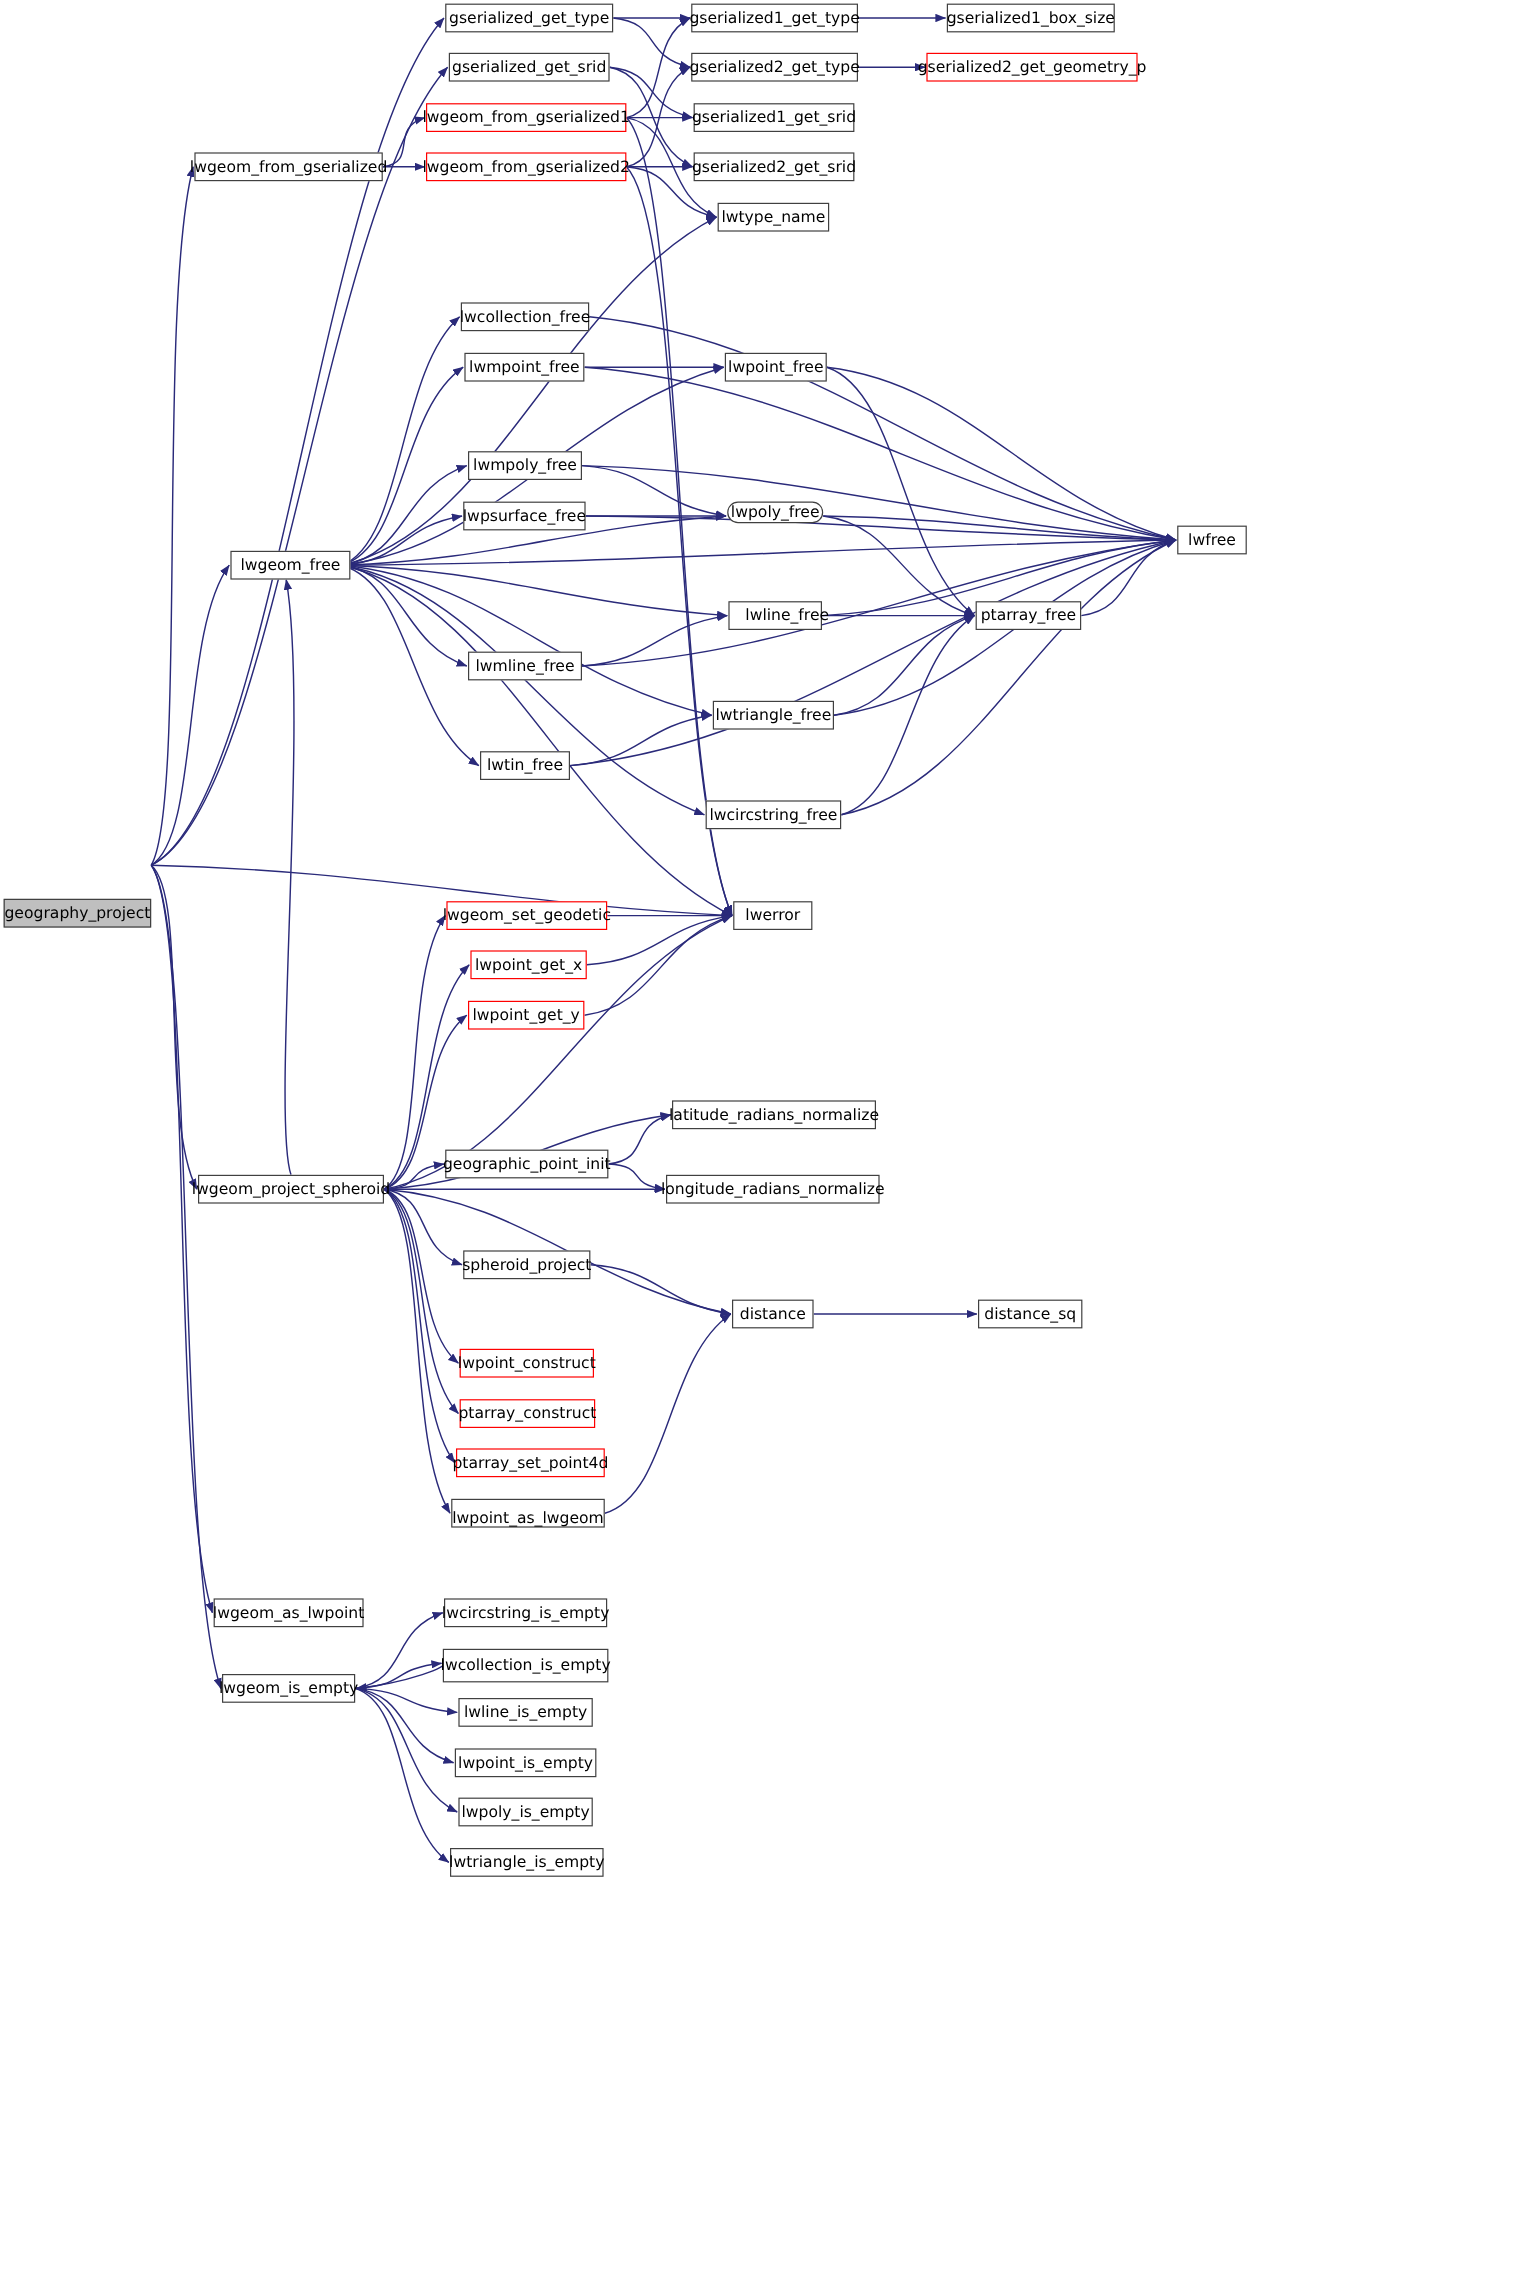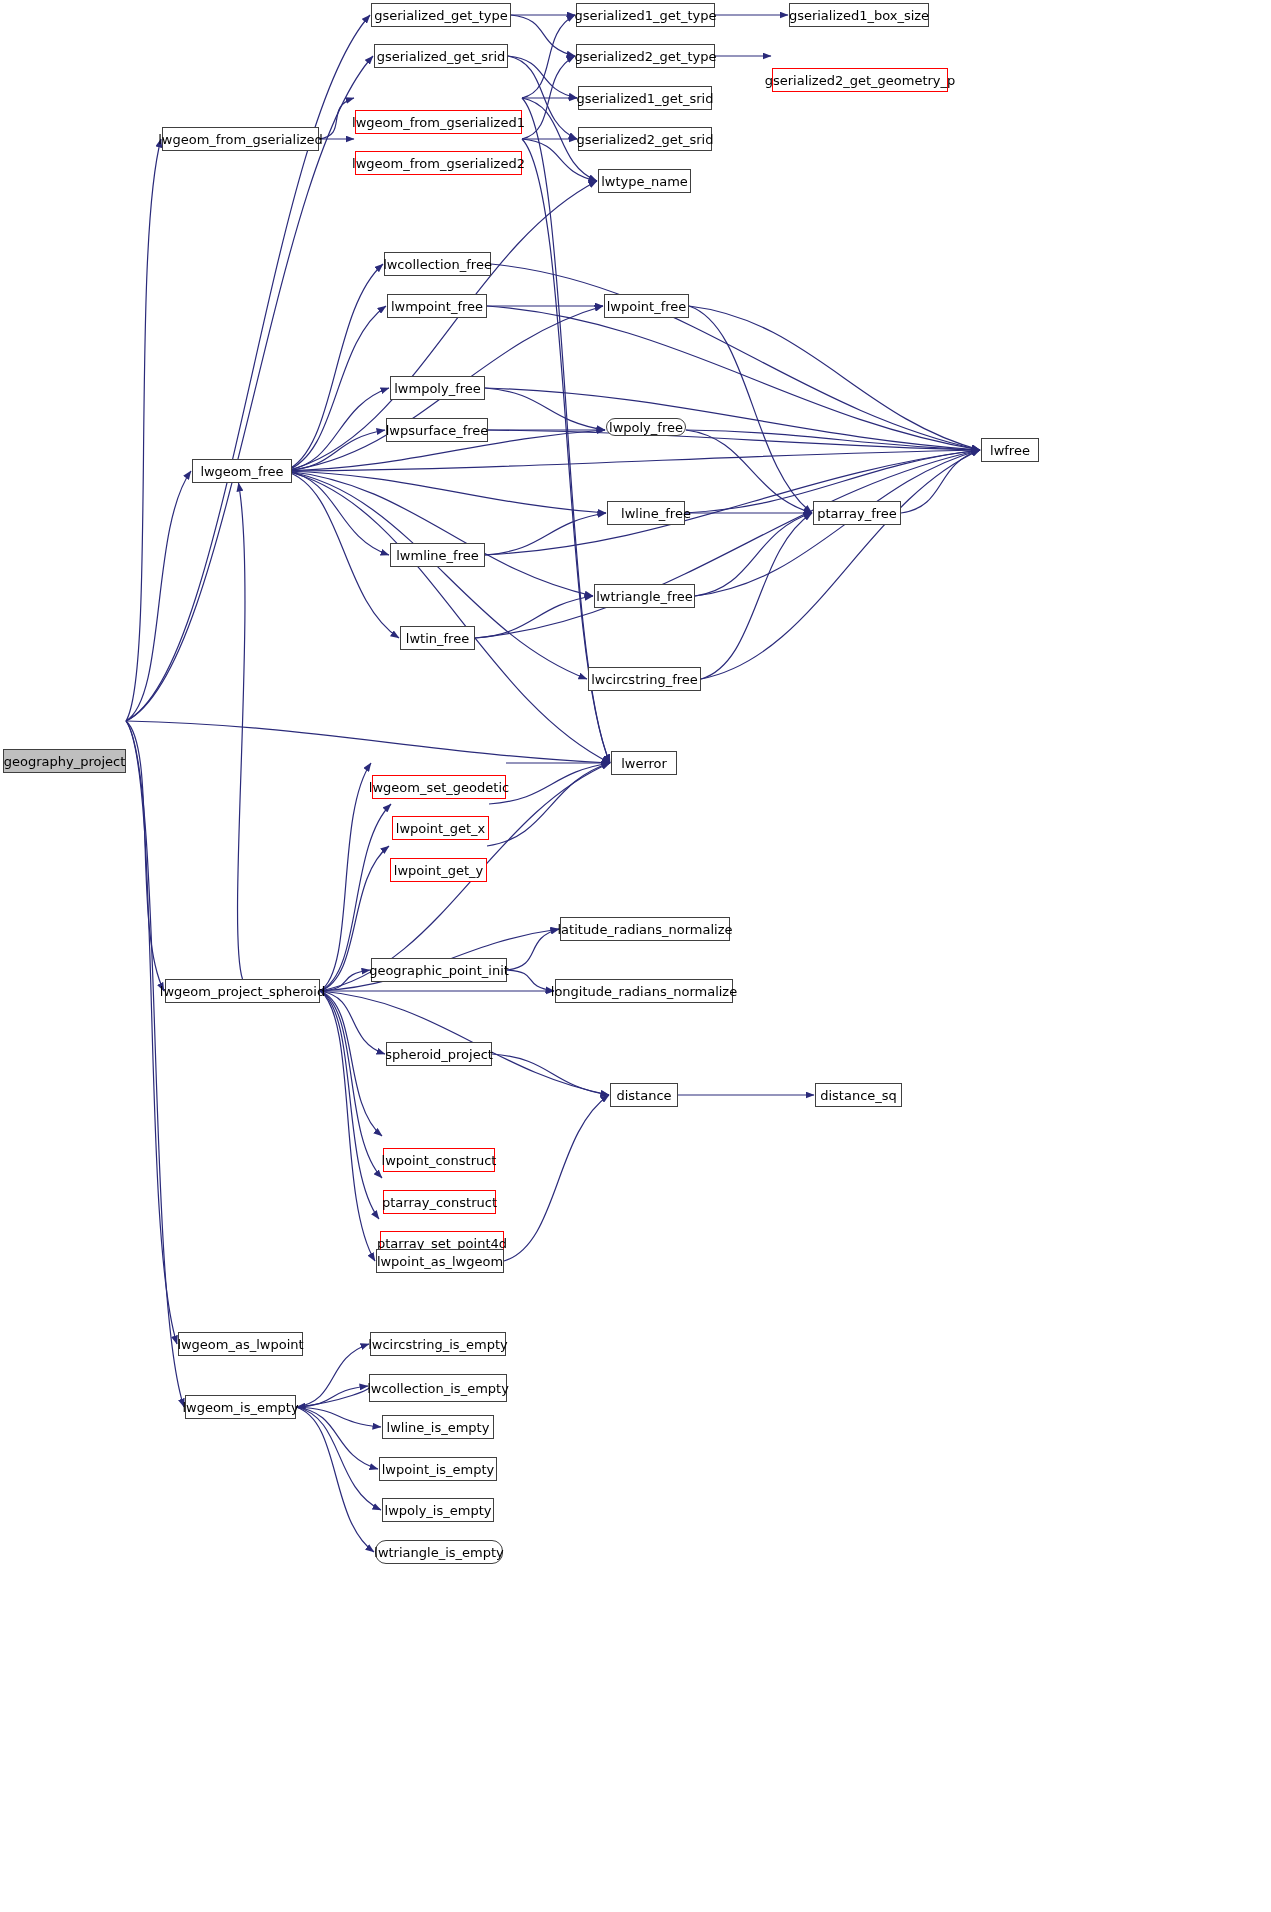--- a/index.html
+++ b/index.html
@@ -25,21 +25,21 @@
     border:1px solid #404040;
     display:flex;
     align-items:center;
     justify-content:center;
     font-size:13px;
     color:#000000;
     white-space:nowrap;
     line-height:1;
     letter-spacing:0px;
   }
-  .node.red{ border-color:#ff0000;margin-top:24px; }
+  .node.red{ border-color:#ff0000; }
   .node.root{ background:#bfbfbf; border-color:#404040; }
   .node .lbl{ display:block; padding:0 2px; }
 </style>
 </head>
 <body>
 
 <div id="canvas">
   <svg id="edges" viewBox="0 0 1271 1912">
     <defs>
       <marker id="ah" markerWidth="9" markerHeight="7" refX="8.5" refY="3.5" orient="auto" markerUnits="userSpaceOnUse">
@@ -255,21 +255,21 @@
       </div>
       <div class="node red" style="left: 383px; top: 1124px; width: 112px; height: 24px;">
         <span class="lbl">lwpoint_construct</span>
       </div>
       <div class="node red" style="left: 383px; top: 1166px; width: 113px; height: 24px;">
         <span class="lbl">ptarray_construct</span>
       </div>
       <div class="node red" style="left: 380px; top: 1207px; width: 124px; height: 24px;">
         <span class="lbl">ptarray_set_point4d</span>
       </div>
-      <div class="node" style="left: 376px; top: 1249px; width: 128px; height: 24px;">
+      <div class="node" style="left: 376px; top: 1249px; width: 128px; height: 24px; align-items: flex-end;">
         <span class="lbl">lwpoint_as_lwgeom</span>
       </div>
       <div class="node" style="left: 178px; top: 1332px; width: 125px; height: 24px;">
         <span class="lbl">lwgeom_as_lwpoint</span>
       </div>
       <div class="node" style="left: 370px; top: 1332px; width: 136px; height: 24px;">
         <span class="lbl">lwcircstring_is_empty</span>
       </div>
       <div class="node" style="left: 369px; top: 1374px; width: 138px; height: 28px;">
         <span class="lbl">lwcollection_is_empty</span>
@@ -279,17 +279,17 @@
       </div>
       <div class="node" style="left: 382px; top: 1415px; width: 112px; height: 24px;">
         <span class="lbl">lwline_is_empty</span>
       </div>
       <div class="node" style="left: 379px; top: 1457px; width: 118px; height: 24px;">
         <span class="lbl">lwpoint_is_empty</span>
       </div>
       <div class="node" style="left: 382px; top: 1498px; width: 112px; height: 24px;">
         <span class="lbl">lwpoly_is_empty</span>
       </div>
-      <div class="node" style="left: 375px; top: 1540px; width: 128px; height: 24px; border-radius: 11px;">
+      <div class="node" style="left: 375px; top: 1540px; width: 128px; height: 24px;">
         <span class="lbl">lwtriangle_is_empty</span>
       </div>
     </div>
 </div>
 
 </body></html>

